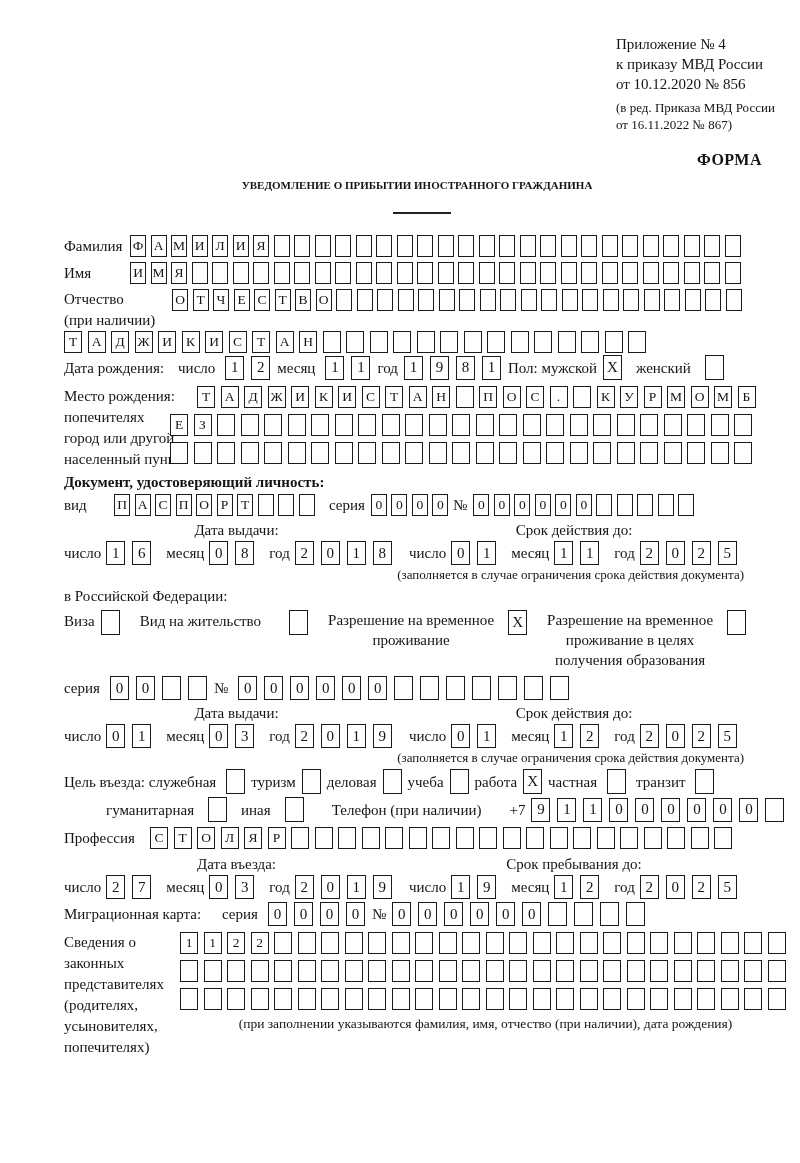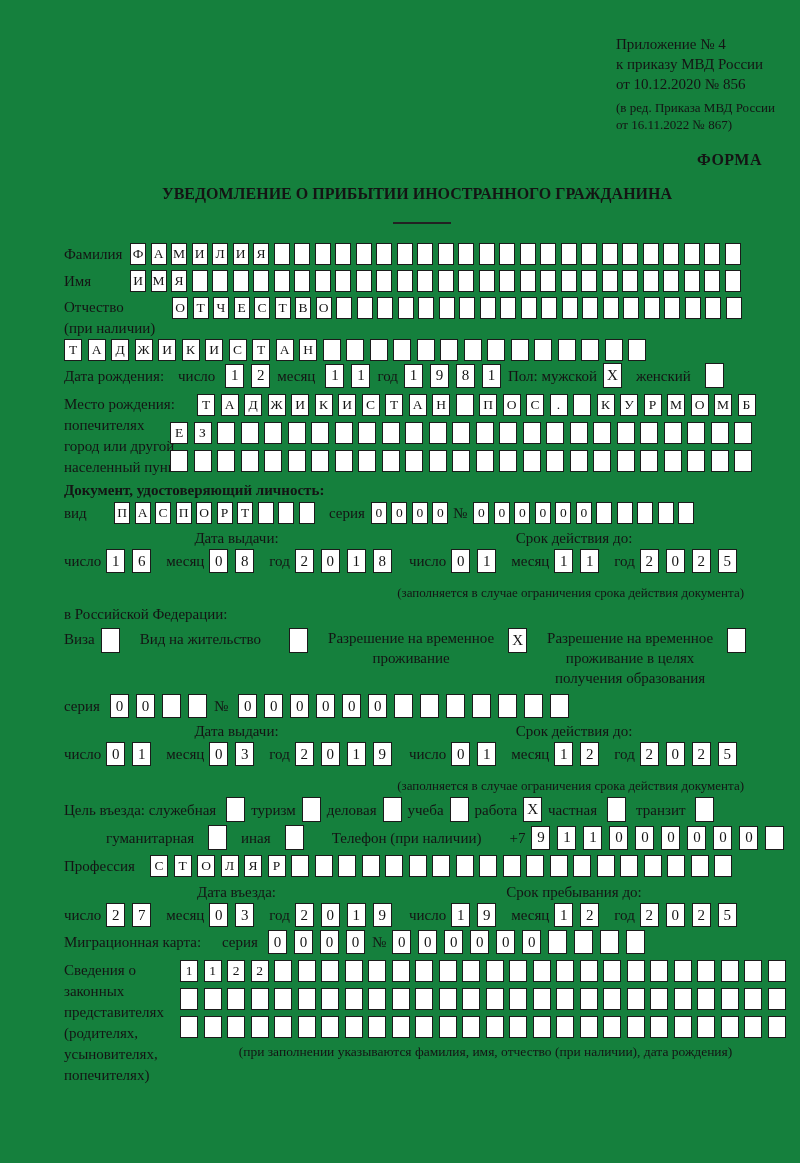--- a/index.html
+++ b/index.html
@@ -1,26 +1,26 @@
 <!DOCTYPE html>
 <html><head>
 <meta charset="utf-8">
 <style>
   * { box-sizing: border-box; margin: 0; padding: 0; }
   html, body { background: #e8e8e8; }
   body { font-family: "Liberation Serif", "DejaVu Serif", serif; }
   .page {
     position: relative; width: 800px; height: 1163px; margin: 0 auto;
-    background: #15803d; color: #141414; overflow: hidden;
+    background: #ffffff; color: #141414; overflow: hidden;
     padding: 34px 30px 0 64px; font-size: 15px;
   }
   .appendix { margin-left: 552px; line-height: 20px; white-space: nowrap; }
   .appendix-edit { font-size: 13px; line-height: 17px; margin-top: 5px; }
   .forma { text-align: right; font-weight: bold; font-size: 16px; margin: 18px 8px 0 0; letter-spacing: .5px; }
-  .title { text-align: center; font-weight: bold; font-size: 16px; line-height: 25px; margin-top: 12px; }
+  .title { text-align: center; font-weight: bold; font-size: 11px; line-height: 25px; margin-top: 4px; }
   .title-underline { display: inline-block; width: 58px; border-bottom: 2px solid #222; height: 12px; margin-left: 10px; }
   .section { font-weight: bold; font-size: 14.6px; margin: 16px 0 0 -26px; letter-spacing: .2px; white-space: nowrap; }
   .rows { margin-top: 12px; }
 
   .row { display: flex; align-items: center; margin-bottom: 5px; }
   .row.top { align-items: flex-start; }
   .lbl { line-height: 22px; flex-shrink: 0; }
   .lbl-stack { flex-shrink: 0; line-height: 21px; }
 
   .cells { display: flex; flex-wrap: nowrap; }
@@ -42,21 +42,21 @@
 
   .dateblock { margin-bottom: 4px; }
   .dateheads { display: flex; line-height: 18px; }
   .dh-left { width: 345px; text-align: center; flex-shrink: 0; }
   .dh-right { width: 330px; text-align: center; flex-shrink: 0; }
   .dategroups { display: flex; align-items: center; margin-top: 2px; }
   .dgroup { display: flex; align-items: center; }
   .dgroup.left { width: 345px; flex-shrink: 0; }
   .dgroup .lbl { margin-right: 5px; }
   .dgroup .cells { margin-right: 8px; }
-  .limitnote { font-size: 13px; line-height: 15px; text-align: right; padding-right: 26px; margin-top: 12px; }
+  .limitnote { font-size: 13px; line-height: 15px; text-align: right; padding-right: 26px; margin-top: 2px; }
 
   .paragraph { line-height: 20px; margin: 2px 0 4px 0; }
   .permits { align-items: flex-start; margin-bottom: 6px; }
   .permit-text { text-align: center; line-height: 20px; flex-shrink: 0; }
   .gap6 { width: 6px; flex-shrink: 0; } .gap10 { width: 10px; flex-shrink: 0; }
   .gap14 { width: 14px; flex-shrink: 0; } .gap20 { width: 20px; flex-shrink: 0; }
   .gap28 { width: 28px; flex-shrink: 0; }
   .repr-caption { font-size: 13.5px; text-align: center; margin: 0 0 0 110px; line-height: 16px; }
 </style>
 </head>

